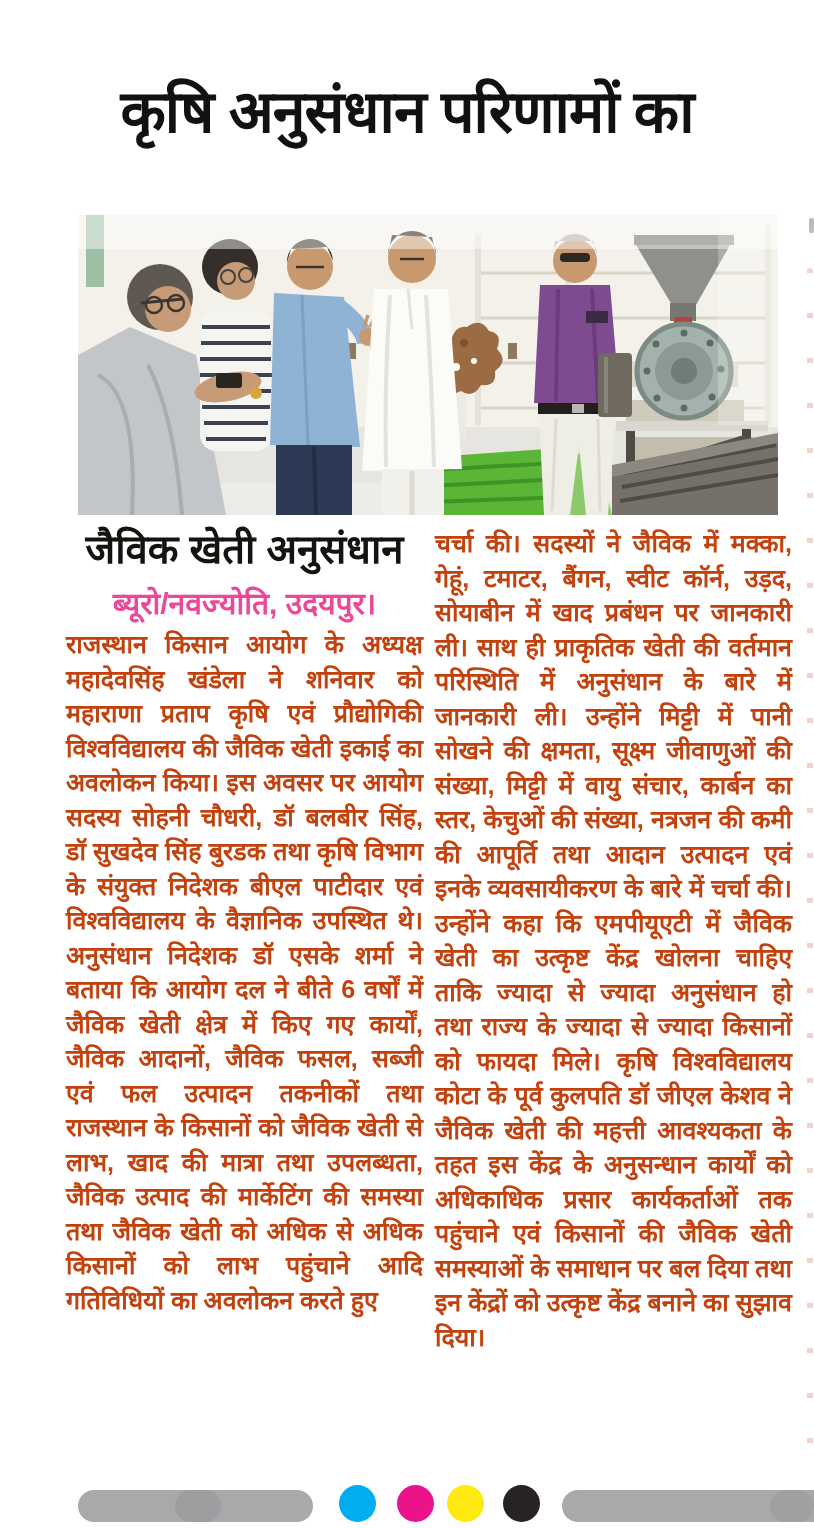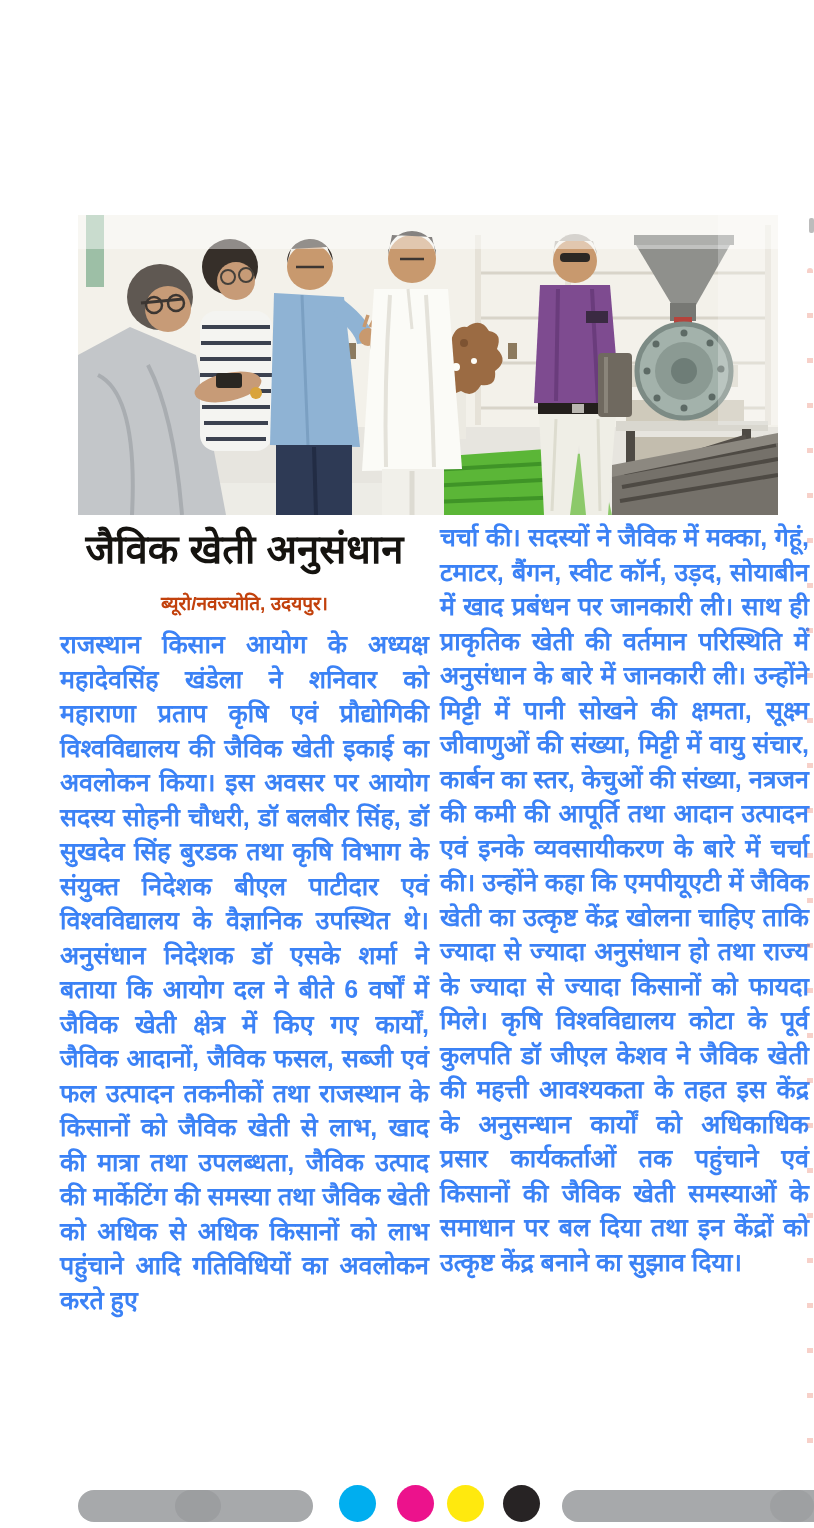--- a/index.html
+++ b/index.html
@@ -16,34 +16,34 @@
   }
   
   .photo{
     position:absolute;left:78px;top:215px;width:700px;height:300px;
     background:#f3f1ea;overflow:hidden;
   }
   .photo svg{display:block;width:100%;height:100%;}
   
   .article{
     position:absolute;left:60px;top:520px;width:750px;
-    display:flex;gap:11px;
+    display:flex;
   }
   .col{width:369px;}
   .subhead{
     text-align:center;font-weight:700;color:#15130f;
     font-size:40px;line-height:55px;margin:2px 0 10px 0;
   }
   .byline{
-    text-align:center;font-weight:700;color:#c2410c;
-    font-size:19px;line-height:34px;margin:0 0 6px 0;
+    text-align:center;font-weight:700;color:#ec4899;
+    font-size:30px;line-height:34px;margin:0 0 6px 0;
   }
   .body-text{
-    margin:0;font-size:25px;line-height:34.5px;font-weight:600;
-    text-align:justify;color:#3b82f6;
+    margin:6px;font-size:25px;line-height:34.5px;font-weight:600;
+    text-align:justify;color:#c2410c;
     -webkit-hyphens:auto;hyphens:auto;
   }
   
   .edge-dots{
     position:absolute;right:1px;top:268px;width:6px;height:1195px;
     background-image:repeating-linear-gradient(to bottom,
       rgba(233,125,104,0.55) 0 5px, transparent 5px 45px);
     opacity:.65;border-radius:3px;
   }
   .edge-tick{
@@ -70,20 +70,21 @@
   }
   .reg-dot.c{left:339px;}
   .reg-dot.m{left:397px;}
   .reg-dot.y{left:447px;}
   .reg-dot.k{left:503px;}
 </style>
 </head>
 <body>
 
 <h1 class="headline">
+  <div>कृषि अनुसंधान परिणामों का</div>
 </h1>
 
 <div class="photo">
   <svg viewBox="0 0 700 300" preserveAspectRatio="none">
 
     <rect x="0" y="0" width="700" height="300" fill="#f3f1ea"></rect>
     <rect x="0" y="212" width="700" height="88" fill="#e7e5df"></rect>
     <rect x="0" y="268" width="700" height="32" fill="#edece6"></rect>
     <rect x="8" y="0" width="18" height="72" fill="#9dbfa6"></rect>
 

